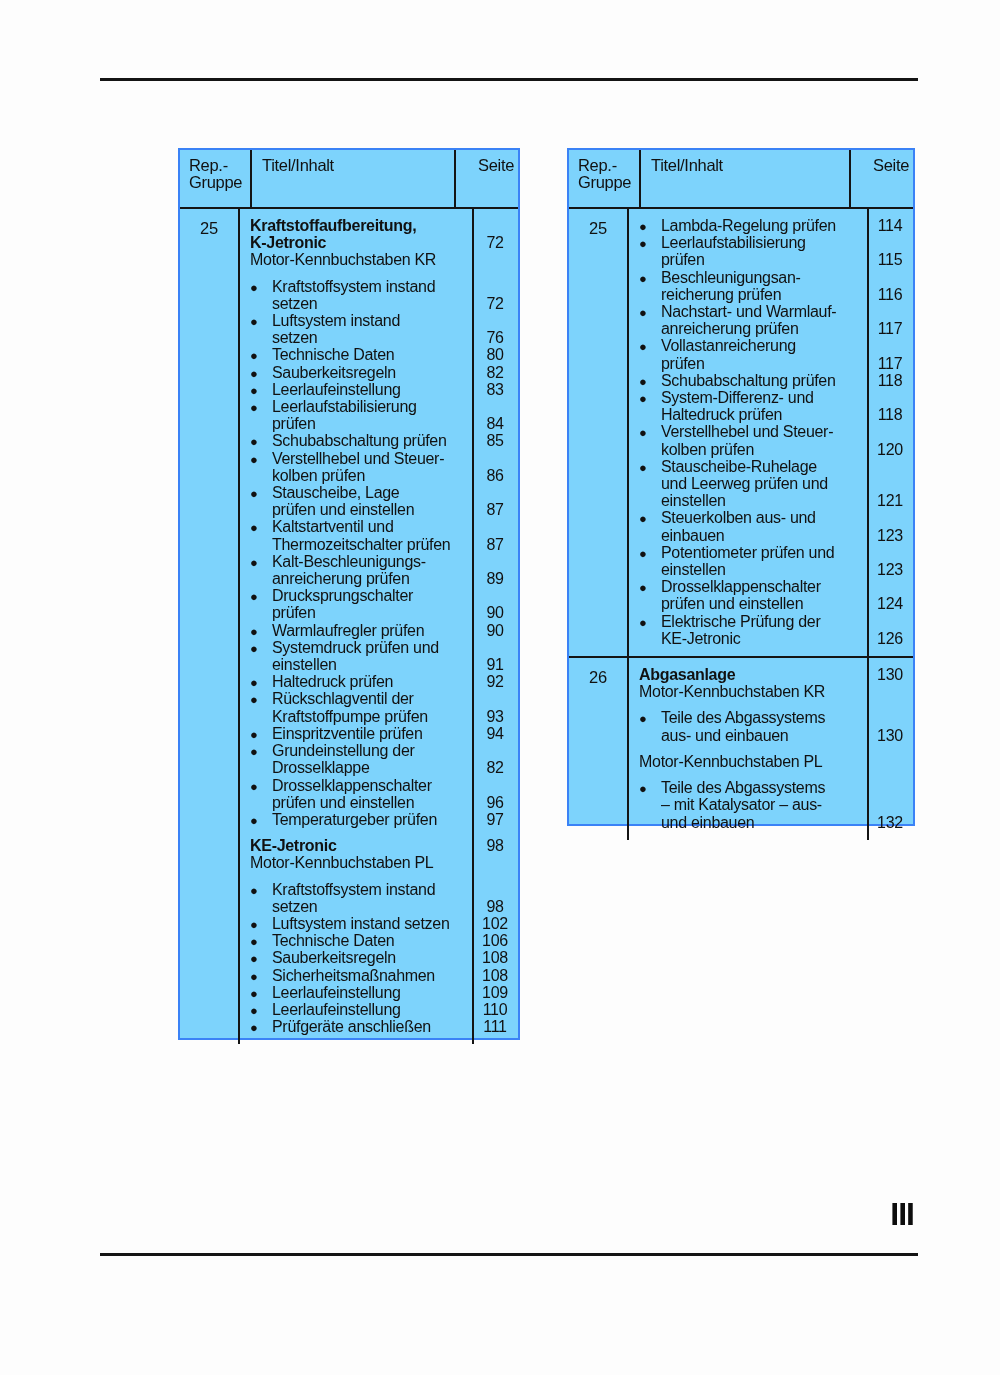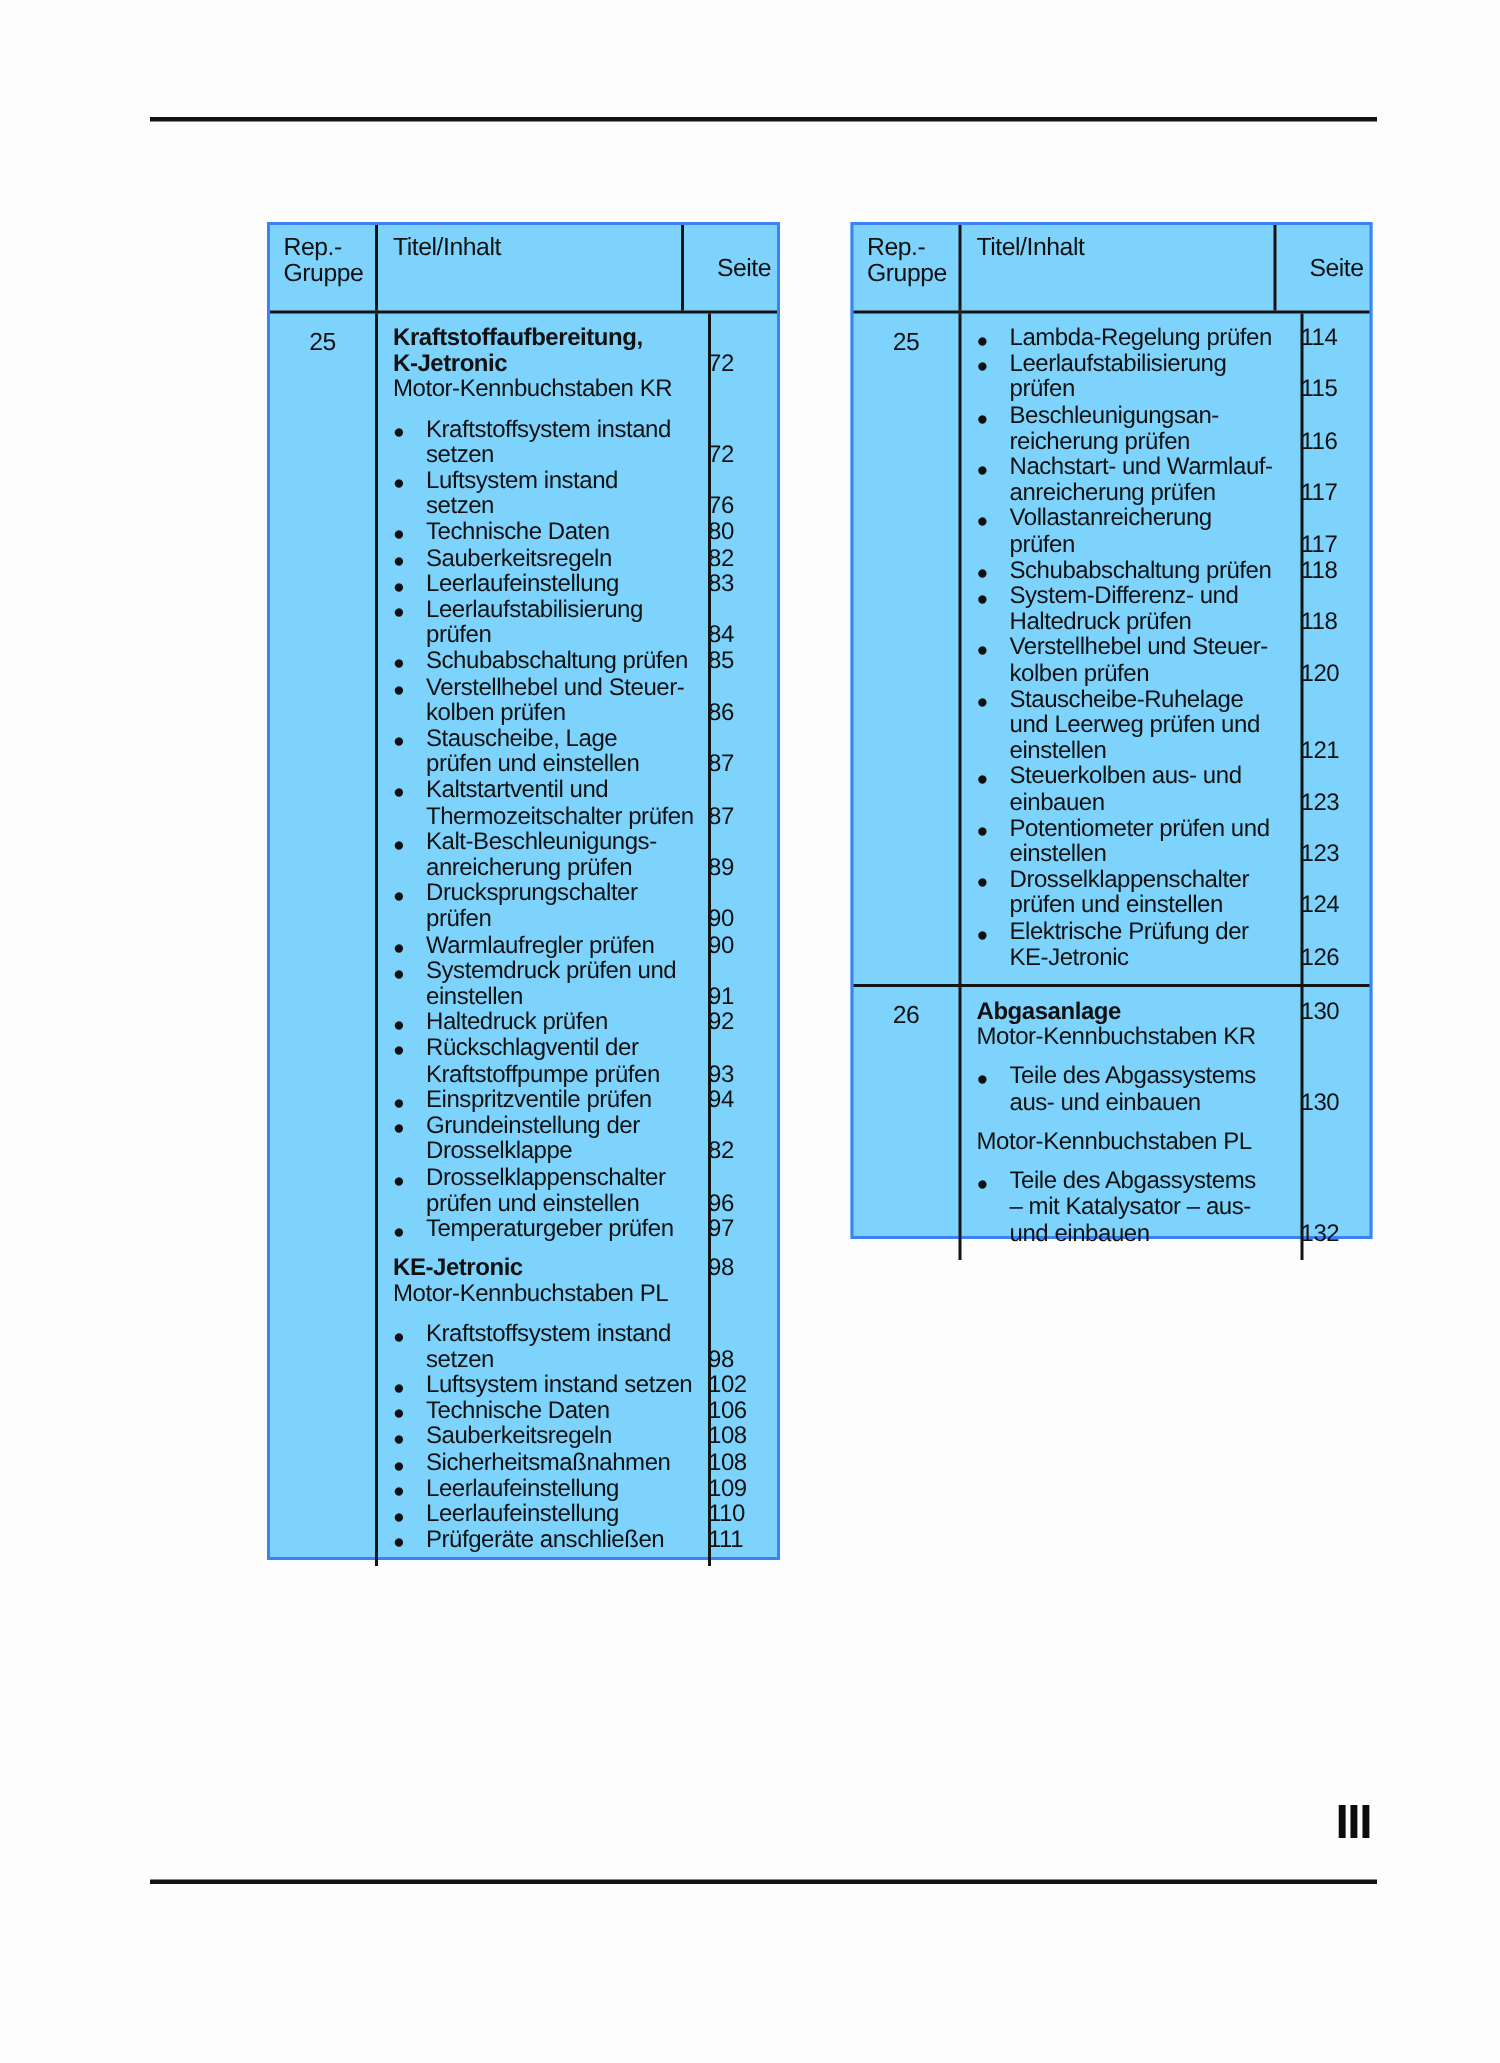--- a/index.html
+++ b/index.html
@@ -35,35 +35,35 @@
   }
   .toc-left{left:178px;width:342px;height:892px;}
   .toc-right{left:567px;width:348px;height:678px;}
   .thead{
     display:flex;height:57px;flex-shrink:0;
     border-bottom:2px solid #141414;
     font-size:16.5px;
   }
   .th-group{width:72px;box-sizing:border-box;border-right:2px solid #141414;padding:7px 4px 0 9px;flex-shrink:0;}
   .th-main{flex:1;border-right:2px solid #141414;padding:7px 0 0 10px;box-sizing:border-box;}
-  .th-page{width:44px;flex-shrink:0;text-align:center;padding-top:21px;margin-left:18px;}
+  .th-page{width:44px;flex-shrink:0;text-align:center;padding-top:7px;margin-left:18px;}
   .tsection{display:flex;position:relative;}
   .tsection + .tsection{border-top:2px solid #141414;}
   .tsection:last-child{flex:1;}
   .sec-group{
-    width:72px;box-sizing:border-box;flex-shrink:0;
+    width:60px;box-sizing:border-box;flex-shrink:0;
     border-right:2px solid #141414;
     text-align:center;padding-top:11px;
     font-size:16.5px;
   }
   .sec-body{flex:1;position:relative;padding:8px 0 9px 0;}
   .vline{position:absolute;top:0;bottom:0;right:44px;width:2px;background:#141414;}
   .row{display:flex;align-items:flex-end;}
   .row .t{flex:1;box-sizing:border-box;padding:0 4px 0 10px;position:relative;}
-  .row .p{width:46px;flex-shrink:0;}
+  .row .p{width:46px;flex-shrink:0;text-align:center;}
   .row.gap .t,.row.gap .p{padding-top:9px;}
   .t.bullet{padding-left:32px;}
   .t.bullet .bullet-glyph{
     position:absolute;left:10px;top:1px;
     font-size:13px;line-height:17.2px;
   }
   .row.gap .t.bullet .bullet-glyph{top:10px;}
   .t.heading{font-weight:700;}
   .ln{white-space:nowrap;}
 </style>

